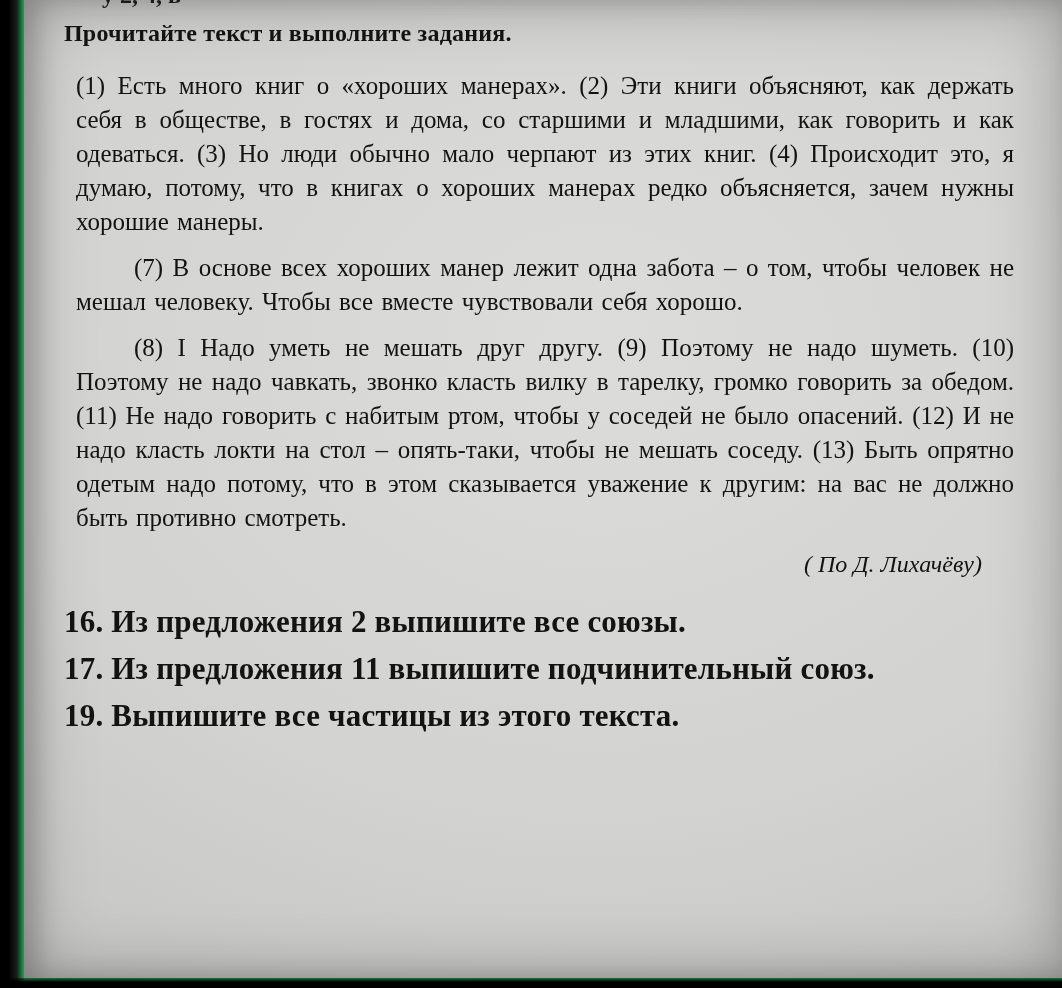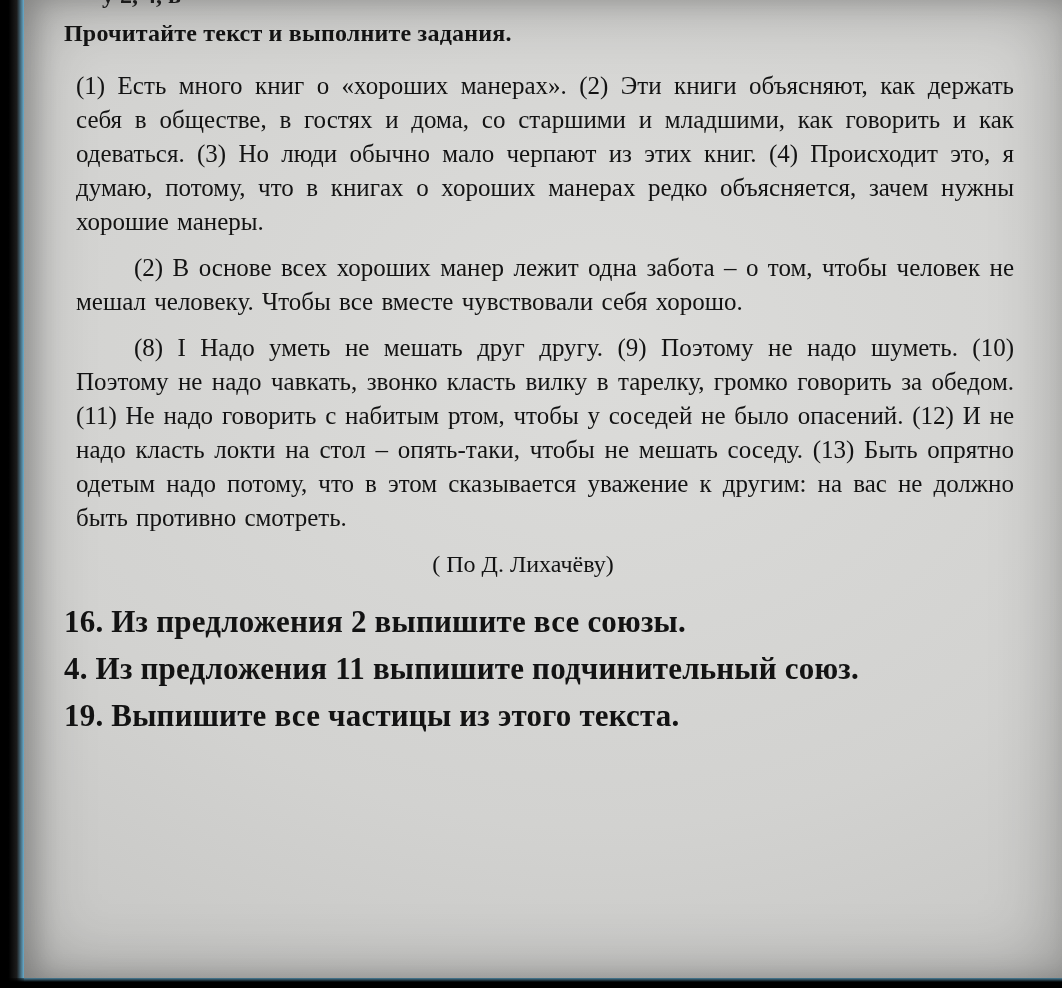--- a/index.html
+++ b/index.html
@@ -4,21 +4,21 @@
 <style>
   html, body {
     margin: 0;
     padding: 0;
     background: #000;
   }
   .photo {
     position: relative;
     width: 1062px;
     height: 988px;
-    background: #7dd3fc;
+    background: #22c55e;
     overflow: hidden;
     font-family: "Liberation Serif", "DejaVu Serif", serif;
   }
   
   .paper {
     position: absolute;
     left: 24px;
     top: 0;
     right: 0;
     bottom: 10px;
@@ -50,21 +50,22 @@
   .body-text p {
     font-size: 25px;
     line-height: 34px;
     text-align: justify;
     margin: 12px;
     word-spacing: 2px;
   }
   .body-text p.indent { text-indent: 58px; }
   .attribution {
     font-size: 24px;
-    text-align: center;
+    font-style: italic;
+    text-align: right;
     padding-right: 44px;
     margin-top: 8px;
     line-height: 34px;
   }
   .tasks { margin-top: 26px; }
   .task {
     font-size: 31px;
     font-weight: bold;
     line-height: 30px;
     margin: 0 0 17px 0;
@@ -91,29 +92,29 @@
   <div class="paper">
 
     <div class="top-fragment">
       <span>у 2, 4, в</span>
     </div>
 
     <div class="heading">Прочитайте текст и выполните задания.</div>
 
     <div class="body-text">
       <p>(1)  Есть много книг о «хороших манерах».  (2)  Эти книги объясняют, как держать себя в обществе, в гостях и дома, со старшими и младшими, как говорить и как одеваться. (3) Но люди обычно мало черпают из этих книг. (4) Происходит это, я думаю, потому, что в книгах о хороших манерах редко объясняется, зачем нужны хорошие манеры.</p>
-      <p class="indent">(2)  В основе всех хороших манер лежит одна забота – о том, чтобы человек не мешал человеку. Чтобы все вместе чувствовали себя хорошо.</p>
+      <p class="indent">(7)  В основе всех хороших манер лежит одна забота – о том, чтобы человек не мешал человеку. Чтобы все вместе чувствовали себя хорошо.</p>
       <p class="indent">(8) I Надо уметь не мешать друг другу.  (9) Поэтому не надо шуметь. (10)  Поэтому  не  надо  чавкать,  звонко  класть  вилку  в  тарелку,  громко говорить за обедом.  (11) Не надо говорить с набитым ртом, чтобы у соседей не было опасений.  (12) И не надо класть локти на стол – опять-таки, чтобы не  мешать  соседу.   (13)  Быть  опрятно  одетым  надо  потому,  что  в  этом сказывается уважение к другим: на вас не должно быть противно смотреть.</p>
     </div>
 
     <div class="attribution">( По  Д. Лихачёву)</div>
 
     <div class="tasks">
       <p class="task">16. Из предложения 2 выпишите все союзы.</p>
-      <p class="task">4. Из предложения 11  выпишите подчинительный союз.</p>
+      <p class="task">17. Из предложения 11  выпишите подчинительный союз.</p>
       <p class="task">19.  Выпишите все частицы из этого текста.</p>
     </div>
 
   </div>
 
   <div class="edge-left"></div>
   <div class="edge-bottom"></div>
 </div>
 
 </body></html>

